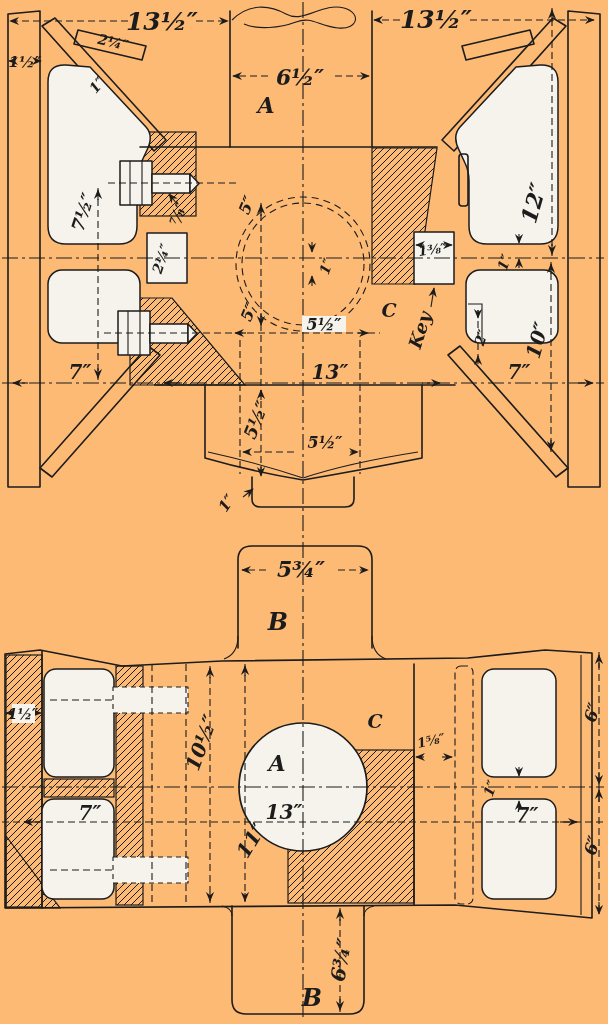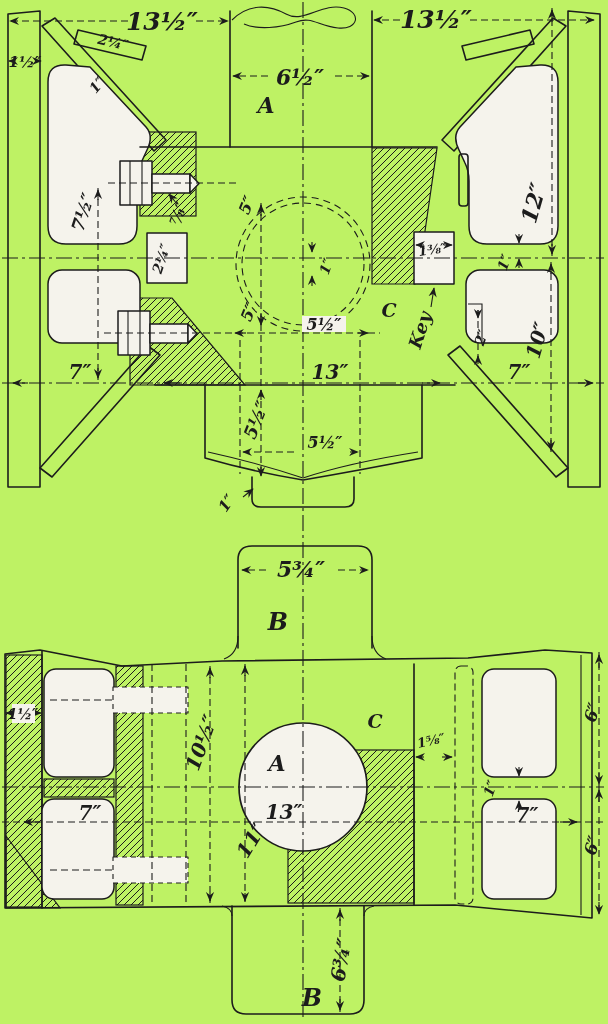--- a/index.html
+++ b/index.html
@@ -1,17 +1,17 @@
 <!DOCTYPE html>
 <html><head>
 <meta charset="utf-8">
 <style>
   html,body { margin:0; padding:0; background:#9a9a9a; }
   .page {
-    width:608px; height:1024px; background:#bef264; position:relative;
+    width:608px; height:1024px; background:#fdba74; position:relative;
     overflow:hidden; font-family:"Liberation Sans", sans-serif;
   }
   svg { display:block; }
   .dim {
     font-family:"DejaVu Serif", serif; font-style:italic; font-weight:bold;
     fill:#1c1c1c;
   }
   .ink   { stroke:#1c1c1c; fill:none; stroke-width:1.6; stroke-linejoin:round; stroke-linecap:round; }
   .thin  { stroke:#1c1c1c; fill:none; stroke-width:1.1; }
   .dash  { stroke:#1c1c1c; fill:none; stroke-width:1.1; stroke-dasharray:7 4; }

